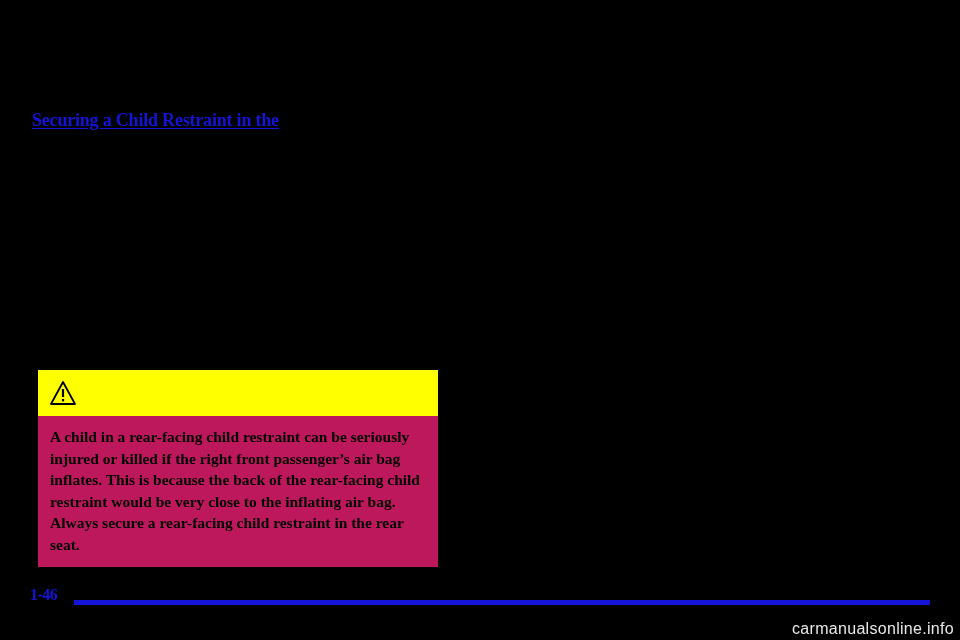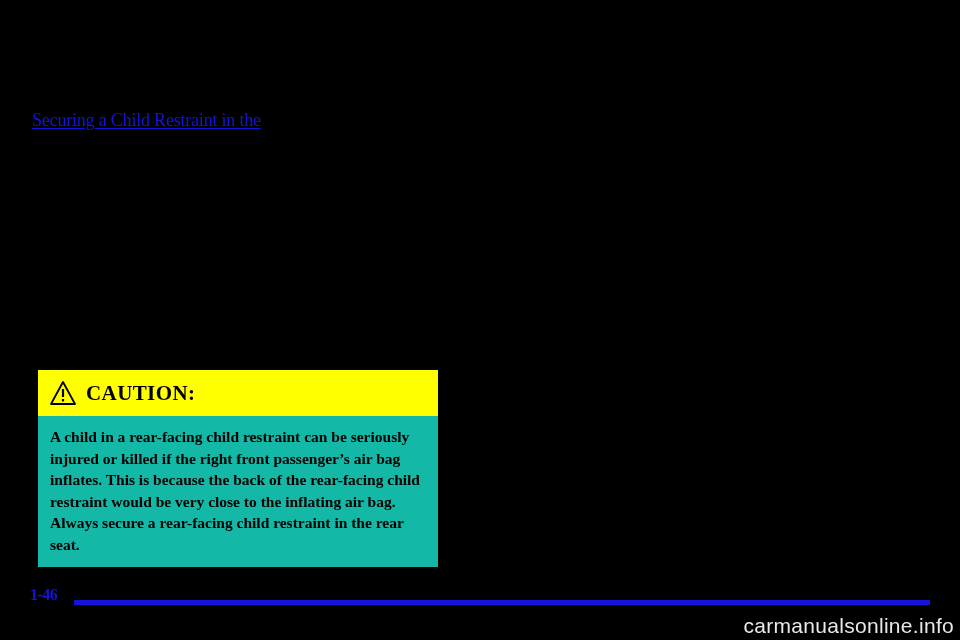--- a/index.html
+++ b/index.html
@@ -20,21 +20,21 @@
     top: 0;
     width: 960px;
     height: 640px;
   }
   .heading {
     position: absolute;
     left: 32px;
     top: 107px;
     width: 420px;
     color: #1414d8;
-    font-weight: normal;
+    font-weight: bold;
     font-size: 18px;
     line-height: 26px;
     letter-spacing: -0.2px;
     text-decoration: underline;
     text-underline-offset: 2px;
   }
   .heading .line {
     display: block;
     white-space: nowrap;
   }
@@ -63,21 +63,21 @@
     display: block;
   }
   .caution-title {
     font-family: "Liberation Serif", serif;
     font-size: 21px;
     font-weight: bold;
     color: #000000;
     letter-spacing: 0.4px;
   }
   .caution-body {
-    background: #14b8a6;
+    background: #be185d;
     color: #000000;
     font-size: 15.5px;
     font-weight: bold;
     line-height: 21.5px;
     padding: 10px 14px 12px 12px;
     box-sizing: border-box;
     width: 400px;
   }
   .caution-body p {
     margin: 0;
@@ -98,21 +98,21 @@
     width: 856px;
     height: 5px;
     background: #1414d8;
   }
   .watermark {
     position: absolute;
     right: 6px;
     bottom: 2px;
     color: #e8e8e8;
     font-family: "Liberation Sans", sans-serif;
-    font-size: 21px;
+    font-size: 16px;
     letter-spacing: 0.3px;
     white-space: nowrap;
   }
 </style>
 </head>
 <body>
 
 <div class="page">
 
   <div class="heading">
@@ -121,21 +121,20 @@
 
   <div class="caution-box">
     <div class="caution-header">
       <span class="warn-tri">
         <svg width="26" height="24" viewBox="0 0 26 24">
           <polygon points="13,1 25,23 1,23" fill="#ffff00" stroke="#000000" stroke-width="1.8" stroke-linejoin="round"></polygon>
           <rect x="11.9" y="8" width="2.2" height="8" fill="#000000"></rect>
           <rect x="11.9" y="18" width="2.2" height="2.4" fill="#000000"></rect>
         </svg>
       </span>
-      <span class="caution-title">CAUTION:</span>
     </div>
     <div class="caution-body">
       <p>A child in a rear-facing child restraint can be seriously injured or killed if the right front passenger’s air bag inflates. This is because the back of the rear-facing child restraint would be very close to the inflating air bag. Always secure a rear-facing child restraint in the rear seat.</p>
     </div>
   </div>
 
   <div class="folio">1-46</div>
   <div class="rule"></div>
 
   <div class="watermark">carmanualsonline.info</div>

